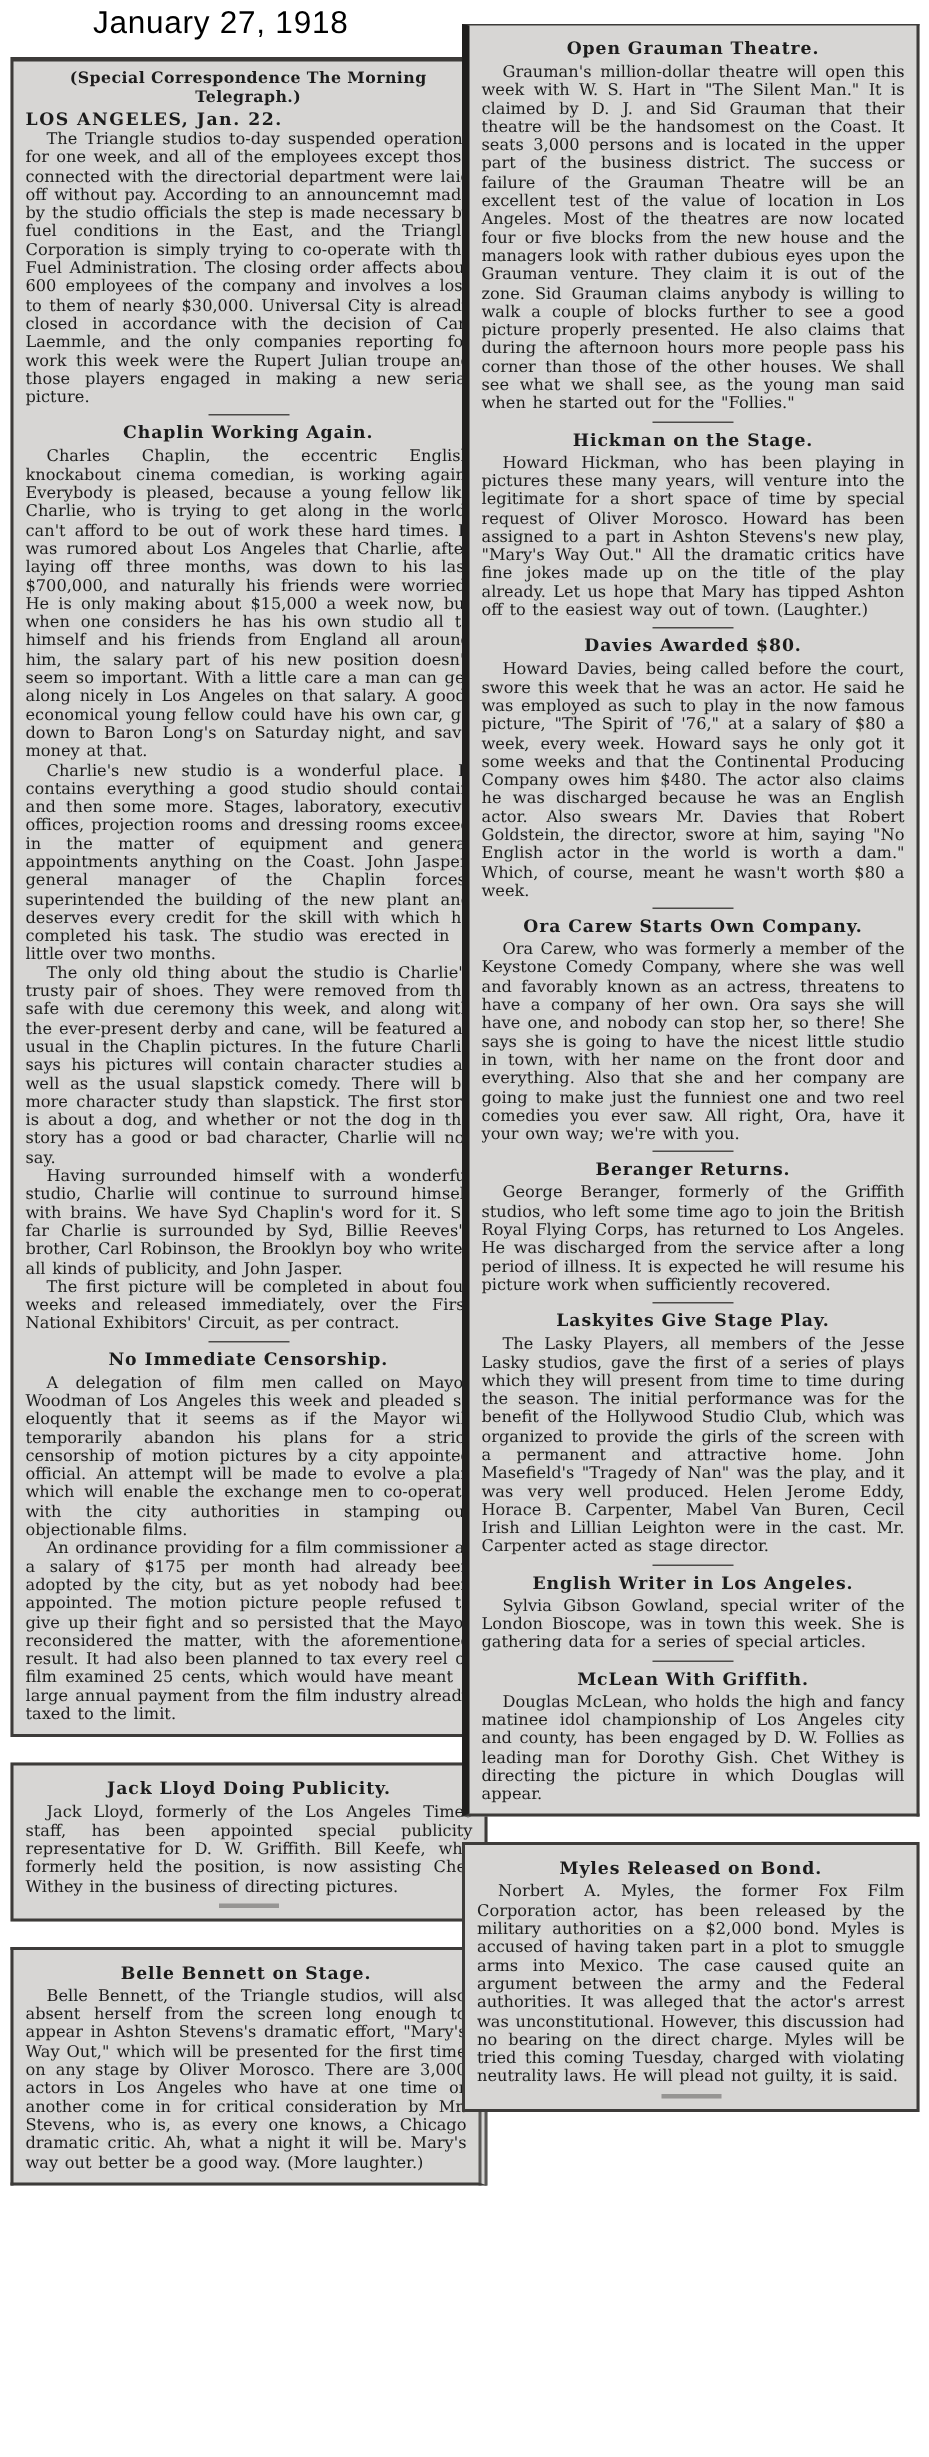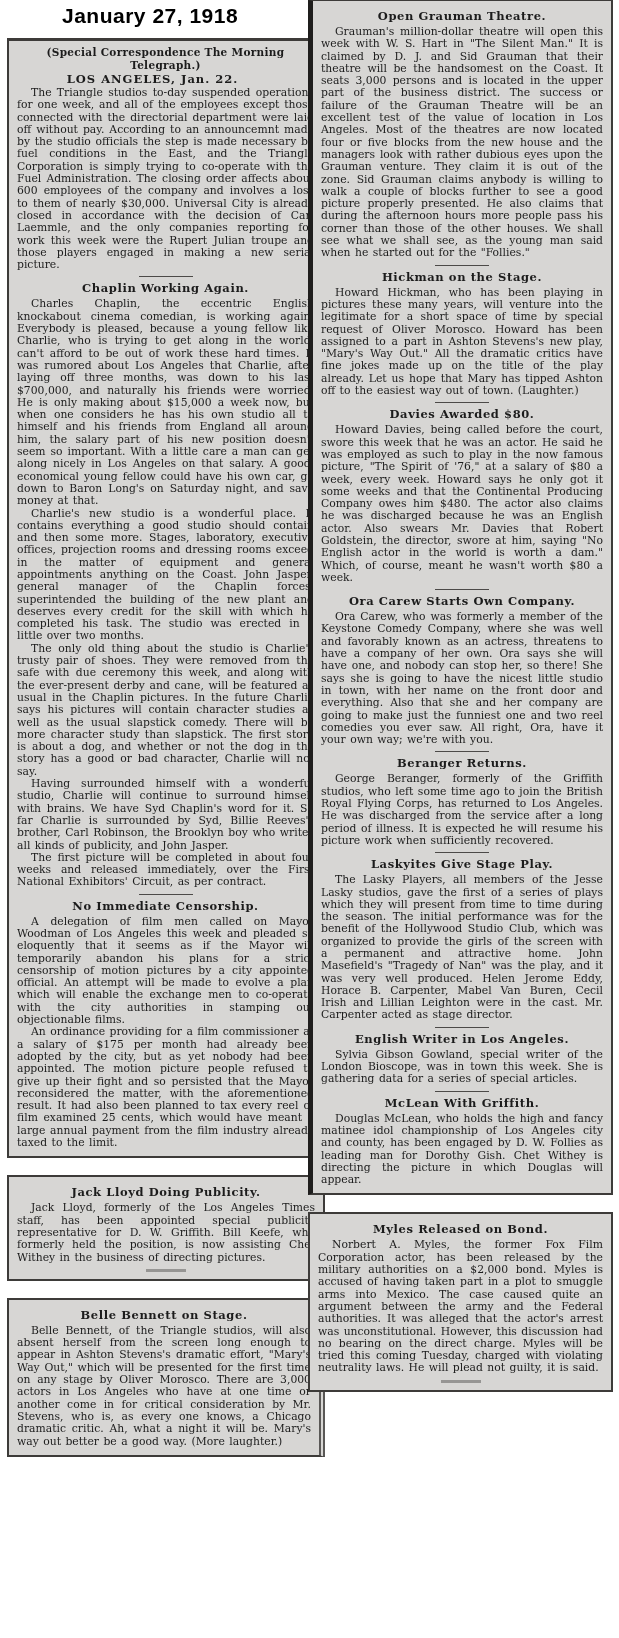--- a/index.html
+++ b/index.html
@@ -7,42 +7,42 @@
     position:relative;
     width:619px;height:1638px;
     background:#ffffff;
     overflow:hidden;
     font-family:"DejaVu Serif", serif;
     color:#1c1c1c;
   }
   .page-title{
     position:absolute;top:4px;left:62px;width:180px;
     font-family:"Liberation Sans", sans-serif;
-    font-size:21px;font-weight:bold;color:#000;
+    font-size:21px;font-weight:normal;color:#000;
     letter-spacing:0.5px;white-space:nowrap;
   }
   .col-left{position:absolute;top:38px;left:7px;width:318px;}
   .col-right{position:absolute;top:0px;left:308px;width:305px;}
   .clipping{
     background:#d7d6d4;
     border:2px solid #3d3b39;
     padding:5px 8px 7px 8px;
     box-sizing:border-box;
     overflow:hidden;
   }
   .clipping.main-left{border-width:3px 3px 2px 2px;}
-  .clipping.main-right{border-width:1px 2px 2px 5px;border-left-color:#1f1e1d;}
+  .clipping.main-right{border-width:1px 2px 2px 5px;border-left-color:#1f1e1d;margin-top:16px;}
   .clipping.boxed{margin-top:17px;}
   .clipping.belle{border-right:6px double #5a5856;}
   .credit-line{
     font-size:10.5px;font-weight:bold;text-align:center;
     letter-spacing:0.3px;line-height:13px;
   }
   .dateline{
-    font-size:11.5px;font-weight:bold;text-align:center;
+    font-size:11.5px;font-weight:bold;text-align:left;
     padding-right:26px;line-height:15px;letter-spacing:1px;
   }
   .section-heading{
     font-size:11.5px;font-weight:bold;text-align:center;
     letter-spacing:0.6px;
     margin:3px 0 3px 0;line-height:14px;
   }
   p.body-text{
     font-size:10.8px;line-height:12.3px;
     text-align:justify;text-indent:14px;

